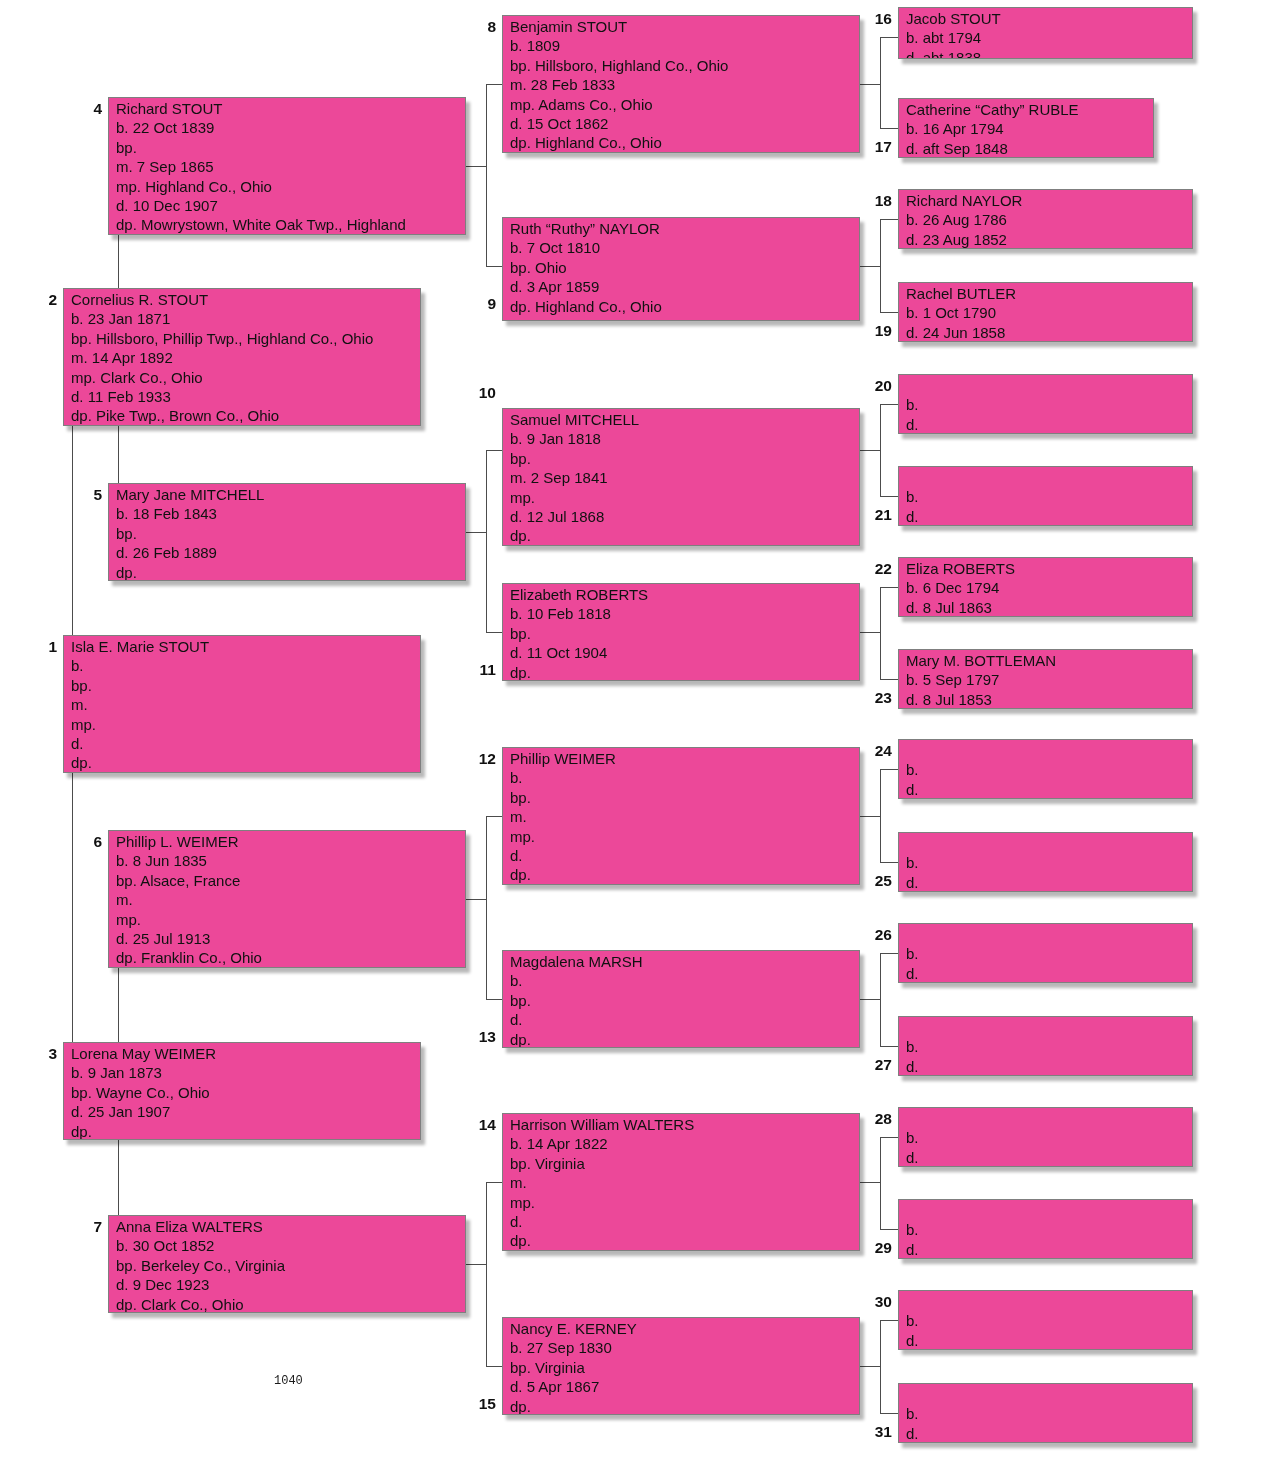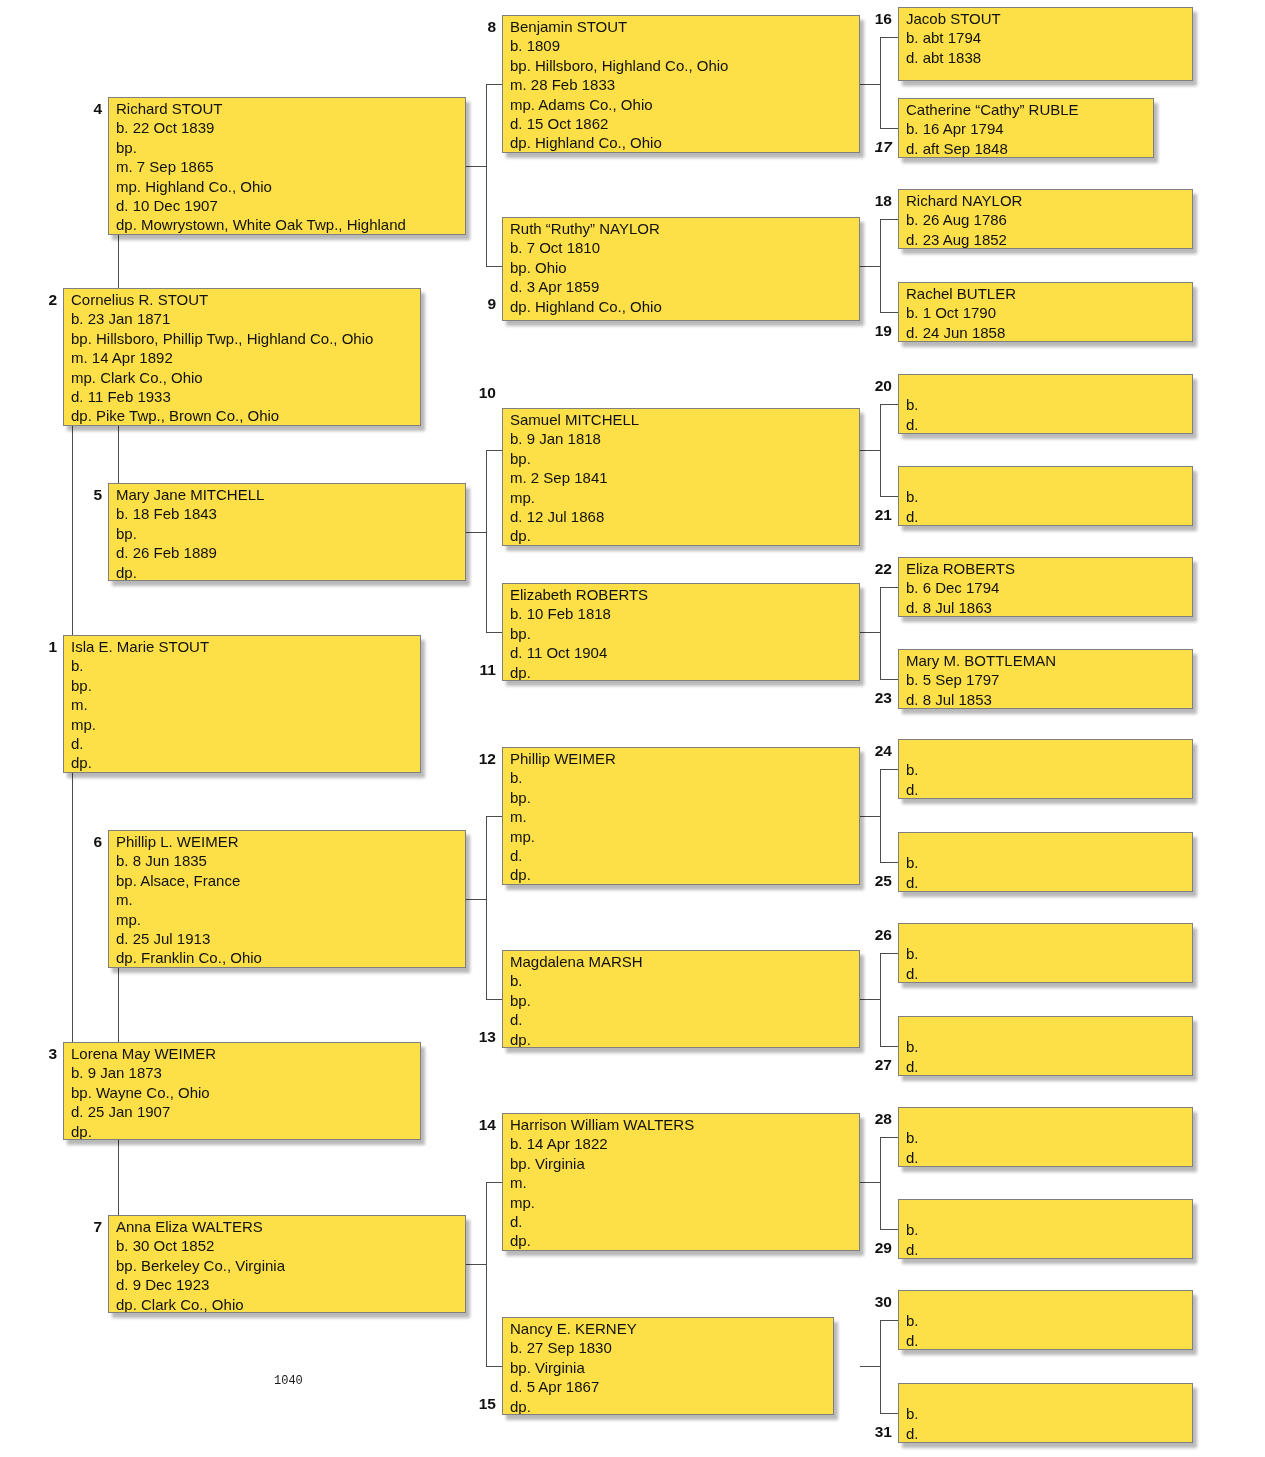--- a/index.html
+++ b/index.html
@@ -4,21 +4,21 @@
 <style>
   * { margin:0; padding:0; box-sizing:border-box; }
   html,body { background:#ffffff; }
   body {
     width:1265px; height:1457px; position:relative;
     font-family:"Liberation Sans", sans-serif; color:#111;
   }
   #chart { position:absolute; left:0; top:0; width:1265px; height:1457px; }
   .person { display:contents; }
   .person-card {
-    position:absolute; background:#fde047;
+    position:absolute; background:#ec4899;
     border:1px solid #7f7f7f;
     box-shadow:4px 5px 3px rgba(0,0,0,0.28);
     padding:1px 6px 16px 7px;
     font-size:15px; overflow:hidden;
   }
   .pline { line-height:19.4px; min-height:19.4px; white-space:nowrap; overflow:hidden; }
   .person-num {
     position:absolute; width:36px; text-align:right;
     font-size:15.5px; font-weight:bold; line-height:19px; color:#111;
   }
@@ -168,36 +168,36 @@
       <div class="pline person-name">Harrison William WALTERS</div>
     <div class="pline">b. 14 Apr 1822</div>
         <div class="pline">bp. Virginia</div>
         <div class="pline">m.</div>
         <div class="pline">mp.</div>
         <div class="pline">d.</div>
         <div class="pline">dp.</div>
       </div>
   </div><div class="person">
     <div class="person-num" style="left: 460px; top: 1394px;">15</div>
-    <div class="person-card" style="left: 502px; top: 1317px; width: 332px; height: 98px;">
+    <div class="person-card" style="left: 502px; top: 1317px; width: 358px; height: 98px;">
       <div class="pline person-name">Nancy E. KERNEY</div>
     <div class="pline">b. 27 Sep 1830</div>
         <div class="pline">bp. Virginia</div>
         <div class="pline">d. 5 Apr 1867</div>
         <div class="pline">dp.</div>
       </div>
   </div><div class="person">
     <div class="person-num" style="left: 856px; top: 9px;">16</div>
-    <div class="person-card" style="left: 898px; top: 7px; width: 295px; height: 74px;">
+    <div class="person-card" style="left: 898px; top: 7px; width: 295px; height: 52px;">
       <div class="pline person-name">Jacob STOUT</div>
     <div class="pline">b. abt 1794</div>
         <div class="pline">d. abt 1838</div>
       </div>
   </div><div class="person">
-    <div class="person-num" style="left: 856px; top: 137px; font-style: italic;">17</div>
+    <div class="person-num" style="left: 856px; top: 137px;">17</div>
     <div class="person-card" style="left: 898px; top: 98px; width: 256px; height: 60px;">
       <div class="pline person-name">Catherine “Cathy” RUBLE</div>
     <div class="pline">b. 16 Apr 1794</div>
         <div class="pline">d. aft Sep 1848</div>
       </div>
   </div><div class="person">
     <div class="person-num" style="left: 856px; top: 191px;">18</div>
     <div class="person-card" style="left: 898px; top: 189px; width: 295px; height: 60px;">
       <div class="pline person-name">Richard NAYLOR</div>
     <div class="pline">b. 26 Aug 1786</div>

